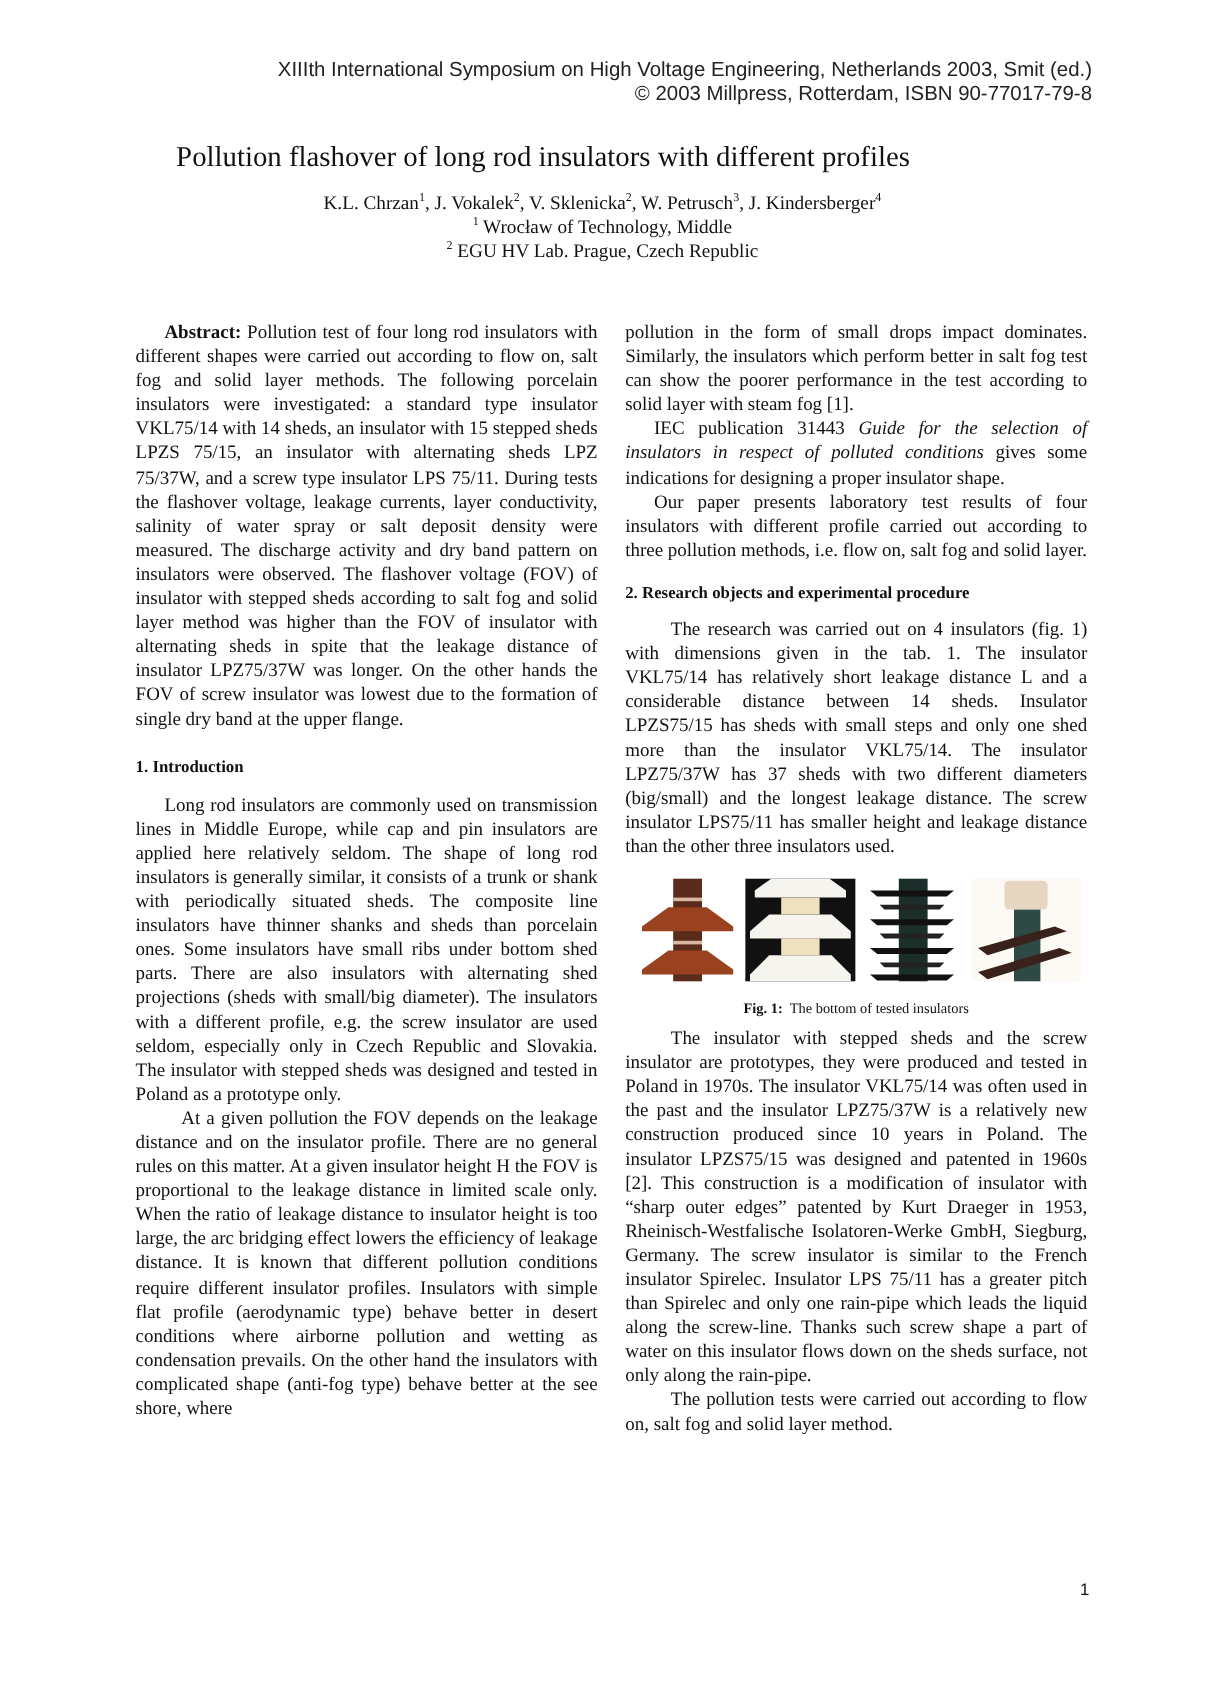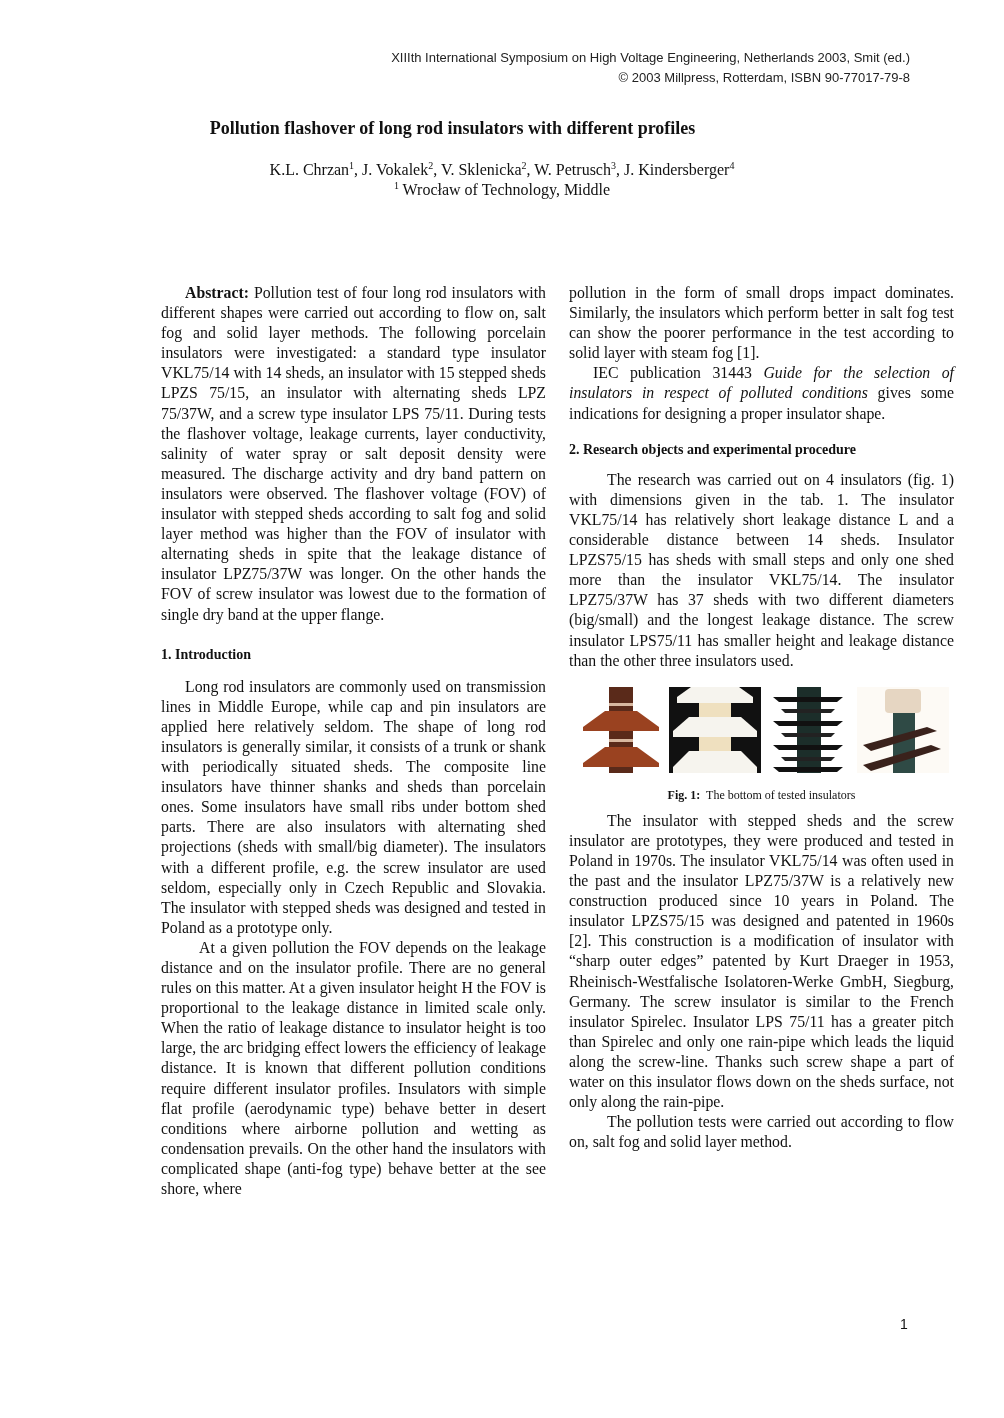--- a/index.html
+++ b/index.html
@@ -1,21 +1,21 @@
 <!DOCTYPE html>
 <html><head>
   <meta charset="utf-8">
   <style>
     html, body { margin: 0; padding: 0; background: #ffffff; }
     body { width: 1004px; height: 1418px; position: relative; overflow: hidden; color: #111; }
-    .header { position: absolute; right: 94px; top: 48px; text-align: right; font-family: "Liberation Sans", sans-serif; font-size: 13px; line-height: 20px; color: #222; }
-    .title { position: absolute; left: 0; width: 905px; top: 118px; text-align: center; font-family: "Liberation Serif", serif; font-weight: bold; font-size: 18px; }
+    .header { position: absolute; right: 94px; top: 48px; text-align: right; font-family: "Liberation Sans", sans-serif; font-size: 17px; line-height: 20px; color: #222; }
+    .title { position: absolute; left: 0; width: 905px; top: 118px; text-align: center; font-family: "Liberation Serif", serif; font-weight: normal; font-size: 24px; }
     .authors { position: absolute; left: 0; width: 1004px; top: 160px; text-align: center; font-family: "Liberation Serif", serif; font-size: 16px; line-height: 20.2px; }
     .authors sup { font-size: 10px; vertical-align: super; line-height: 0; }
-    .col { position: absolute; top: 283px; width: 385px; font-family: "Liberation Serif", serif; font-size: 15.8px; line-height: 20.1px; text-align: justify; margin-left: 48px; }
+    .col { position: absolute; top: 268px; width: 385px; font-family: "Liberation Serif", serif; font-size: 15.8px; line-height: 20.1px; text-align: justify; }
     .col-left { left: 113px; }
     .col-right { left: 521px; }
     .col p { margin: 0; text-indent: 24px; }
     .col p.noind { text-indent: 0; }
     .col p.bigind { text-indent: 38px; }
     .col h2 { font-size: 14px; font-weight: bold; margin: 0; text-align: left; }
     .sec1 { margin-top: 20px !important; margin-bottom: 12px !important; }
     .sec2 { margin-top: 16px !important; margin-bottom: 10px !important; }
     .figure { width: 385px; height: 90px; margin-top: 16px; display: flex; justify-content: center; gap: 2px; }
     .ins { height: 86px; width: 92px; position: relative; overflow: hidden; }
@@ -35,32 +35,34 @@
 
 <div class="authors">
   <div>
     <span>K.L. Chrzan</span><sup>1</sup>,
     <span>J. Vokalek</span><sup>2</sup>,
     <span>V. Sklenicka</span><sup>2</sup>,
     <span>W. Petrusch</span><sup>3</sup>,
     <span>J. Kindersberger</span><sup>4</sup>
   </div>
   <div><sup>1</sup> <span>Wrocław of Technology, Middle</span></div>
+  <div><sup>2</sup> <span>EGU HV Lab. Prague, Czech Republic</span></div>
 </div>
 
 <div class="col col-left">
   <p><b>Abstract:</b> <span>Pollution test of four long rod insulators with different shapes were carried out according to flow on, salt fog and solid layer methods. The following porcelain insulators were investigated: a standard type insulator VKL75/14 with 14 sheds, an insulator with 15 stepped sheds LPZS 75/15, an insulator with alternating sheds LPZ 75/37W, and a screw type insulator LPS 75/11. During tests the flashover voltage, leakage currents, layer conductivity, salinity of water spray or salt deposit density were measured. The discharge activity and dry band pattern on insulators were observed. The flashover voltage (FOV) of insulator with stepped sheds according to salt fog and solid layer method was higher than the FOV of insulator with alternating sheds in spite that the leakage distance of insulator LPZ75/37W was longer. On the other hands the FOV of screw insulator was lowest due to the formation of single dry band at the upper flange.</span></p>
   <h2 class="sec1">1.  Introduction</h2>
   <p>Long rod insulators are commonly used on transmission lines in Middle Europe, while cap and pin insulators are applied here relatively seldom. The shape of long rod insulators is generally similar, it consists of a trunk or shank with periodically situated sheds. The composite line insulators have thinner shanks and sheds than porcelain ones. Some insulators have  small ribs under bottom shed parts. There are also insulators with alternating shed projections (sheds with small/big diameter). The insulators with a different profile, e.g. the screw insulator are used seldom, especially only in Czech Republic and Slovakia. The insulator with stepped sheds was designed and tested in Poland as a prototype only.</p>
   <p class="bigind">At a given pollution the FOV depends on the leakage distance and on the insulator profile. There are no general rules on this matter. At a given insulator height H the FOV is proportional to the leakage distance in limited scale only. When the ratio of leakage distance to insulator height is too large, the arc bridging effect lowers the efficiency of leakage distance. It is known that different pollution conditions require different insulator profiles. Insulators with simple flat profile (aerodynamic type) behave better in desert conditions where airborne pollution and wetting as condensation prevails. On the other hand the insulators with complicated shape (anti-fog type) behave better at the see shore, where</p>
 </div>
 
 <div class="col col-right">
   <p class="noind">pollution in the form of small drops impact dominates. Similarly, the insulators which perform better in salt fog test can show the poorer performance in the test according to solid layer with steam fog [1].</p>
   <p><span>IEC publication 31443 </span><i>Guide for the selection of insulators in respect of polluted conditions</i><span> gives some indications for designing a proper insulator shape.</span></p>
+  <p>Our paper presents laboratory test results of four insulators with different profile carried out according to three pollution methods, i.e. flow on, salt fog and solid layer.</p>
   <h2 class="sec2">2.  Research objects and experimental procedure</h2>
   <p class="bigind">The research was carried out on 4 insulators (fig. 1) with dimensions given in the tab. 1. The insulator VKL75/14 has relatively short leakage distance L and a considerable distance between 14 sheds. Insulator LPZS75/15 has sheds with small steps and only one shed more than the insulator VKL75/14. The insulator LPZ75/37W has 37 sheds with two different diameters (big/small) and the longest leakage distance. The screw insulator LPS75/11 has smaller height and leakage distance than the other three insulators used.</p>
 
   <div class="figure">
     <svg class="ins" viewBox="0 0 92 86">
       <rect width="92" height="86" fill="#ffffff"></rect>
       <rect x="34" y="0" width="24" height="86" fill="#5a2a1a"></rect>
       <path d="M8 40 L30 24 L62 24 L84 40 L84 44 L8 44 Z" fill="#9a4220"></path>
       <path d="M8 76 L30 60 L62 60 L84 76 L84 80 L8 80 Z" fill="#9a4220"></path>
       <rect x="34" y="16" width="24" height="3" fill="#d8b8a0"></rect>

